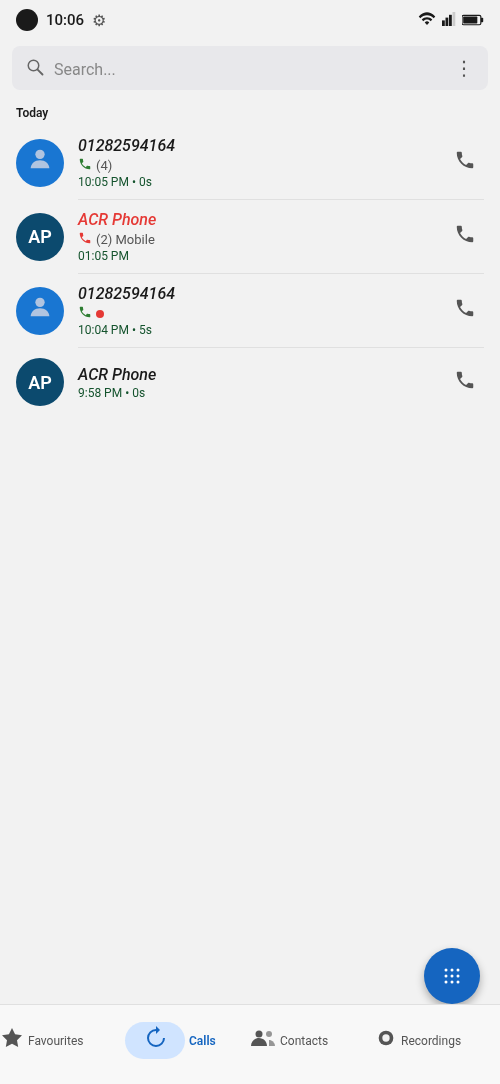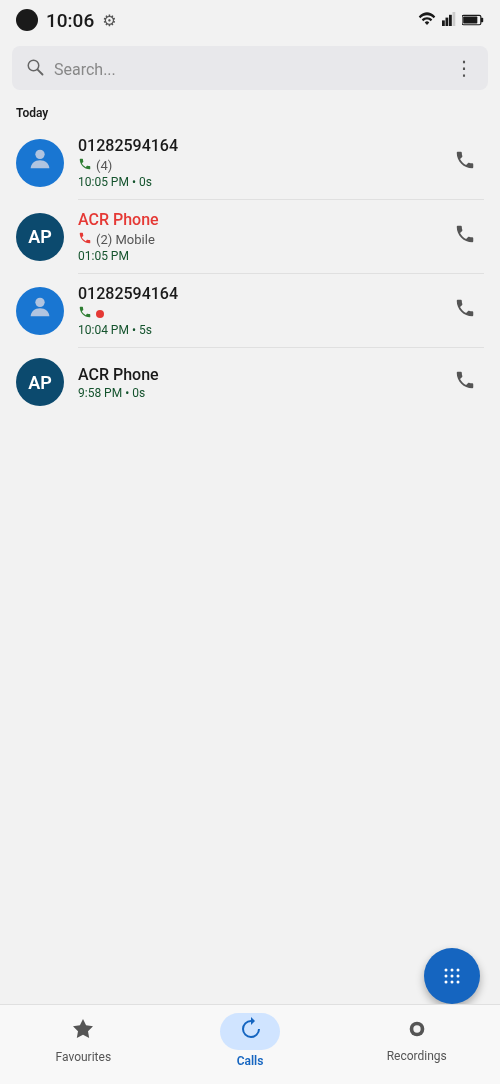--- a/index.html
+++ b/index.html
@@ -26,21 +26,21 @@
       align-items: center;
       gap: 8px;
     }
     .status-circle {
       width: 22px;
       height: 22px;
       background: #1a1a1a;
       border-radius: 50%;
     }
     .status-time {
-      font-size: 19px;
+      font-size: 15px;
       font-weight: 500;
       color: #1a1a1a;
     }
     .status-gear {
       font-size: 16px;
       color: #555;
     }
     .status-right {
       display: flex;
       align-items: center;
@@ -117,20 +117,21 @@
     }
 
     .call-info {
       flex: 1;
     }
     .call-name {
       font-size: 16px;
       font-weight: 500;
       color: #1a1a1a;
       margin-bottom: 2px;
+      font-style: italic;
     }
     .call-name.acr-red {
       color: #e53935;
     }
     .call-meta {
       display: flex;
       align-items: center;
       gap: 4px;
       font-size: 13px;
       color: #555;
@@ -179,21 +180,21 @@
       height: 80px;
       background: #f8f8f8;
       border-top: 1px solid #e0e0e0;
       display: flex;
       align-items: center;
       justify-content: space-around;
       padding-bottom: 8px;
     }
     .nav-item {
       display: flex;
-      flex-direction: column;
+      flex-direction: row;
       align-items: center;
       gap: 4px;
       flex: 1;
     }
     .nav-item-active .nav-icon-wrap {
       background: #d0e4ff;
       border-radius: 20px;
       padding: 4px 18px;
     }
     .nav-icon {
@@ -403,20 +404,34 @@
     <div class="nav-icon-wrap">
       <span class="nav-icon">
         <svg width="24" height="24" viewBox="0 0 24 24">
             <path d="M13 3a9 9 0 1 0 9 9h-2a7 7 0 1 1-7-7v3l4-4-4-4v3z" fill="#1565c0"></path>
           </svg>
       </span>
     </div>
     <span class="nav-label">Calls</span>
   </div>
 
+  <div class="nav-item">
+    <div class="nav-icon-wrap">
+      <span class="nav-icon">
+        <svg width="26" height="24" viewBox="0 0 26 24">
+            <circle cx="9" cy="8" r="3.5" fill="#555"></circle>
+            <path d="M1 20c0-4.4 3.6-8 8-8s8 3.6 8 8" fill="#555"></path>
+            <circle cx="19" cy="8" r="3" fill="#555" opacity="0.6"></circle>
+            <path d="M17 20c0-2.5 1-4.7 2.5-6.2C20.6 12.6 22 12 23.5 12l1.5.2c0 .1 0 .1 0 0" fill="none"></path>
+            <path d="M19 14c1.5 0 3 .6 4 1.6A7.5 7.5 0 0 1 25 20H19" fill="#555" opacity="0.6"></path>
+          </svg>
+      </span>
+    </div>
+    <span class="nav-label">Contacts</span>
+  </div>
 
   <div class="nav-item">
     <div class="nav-icon-wrap">
       <span class="nav-icon">
         <svg width="22" height="22" viewBox="0 0 24 24">
             <circle cx="12" cy="12" r="8" fill="#555"></circle>
             <circle cx="12" cy="12" r="4" fill="#f2f2f2"></circle>
           </svg>
       </span>
     </div>

